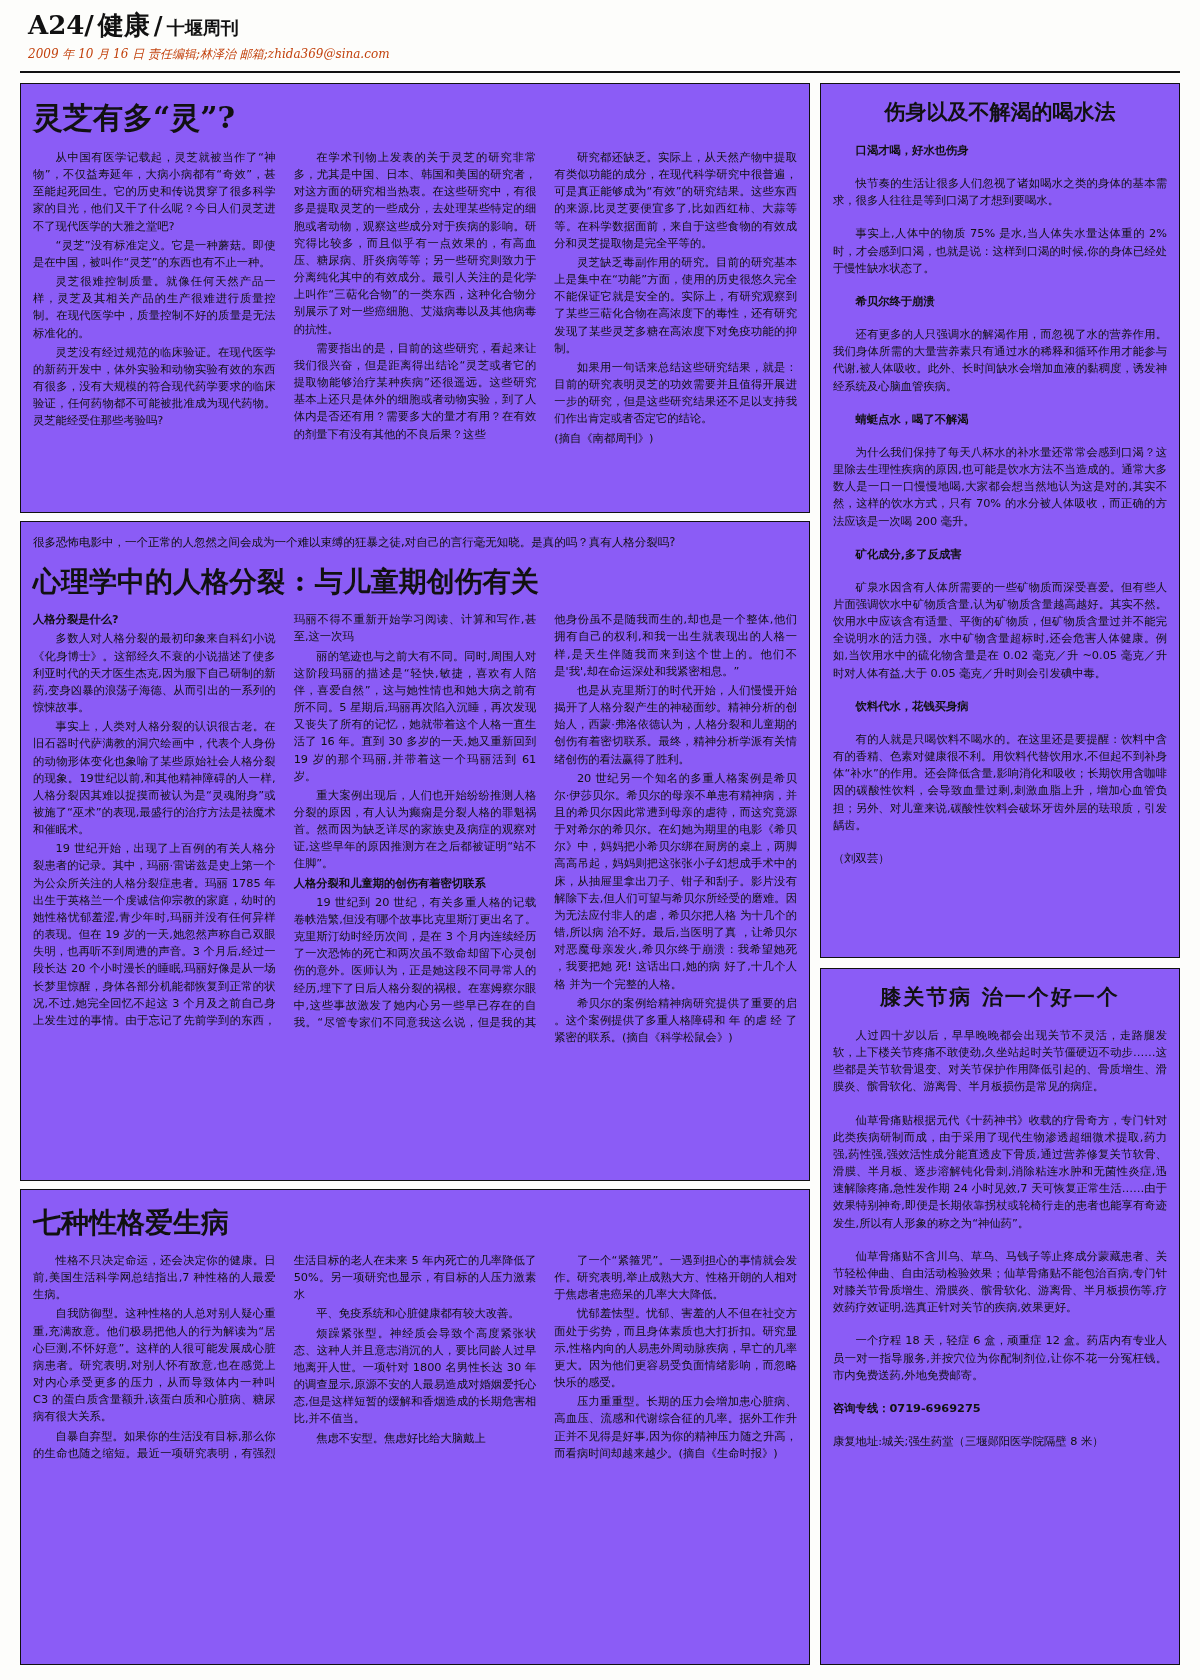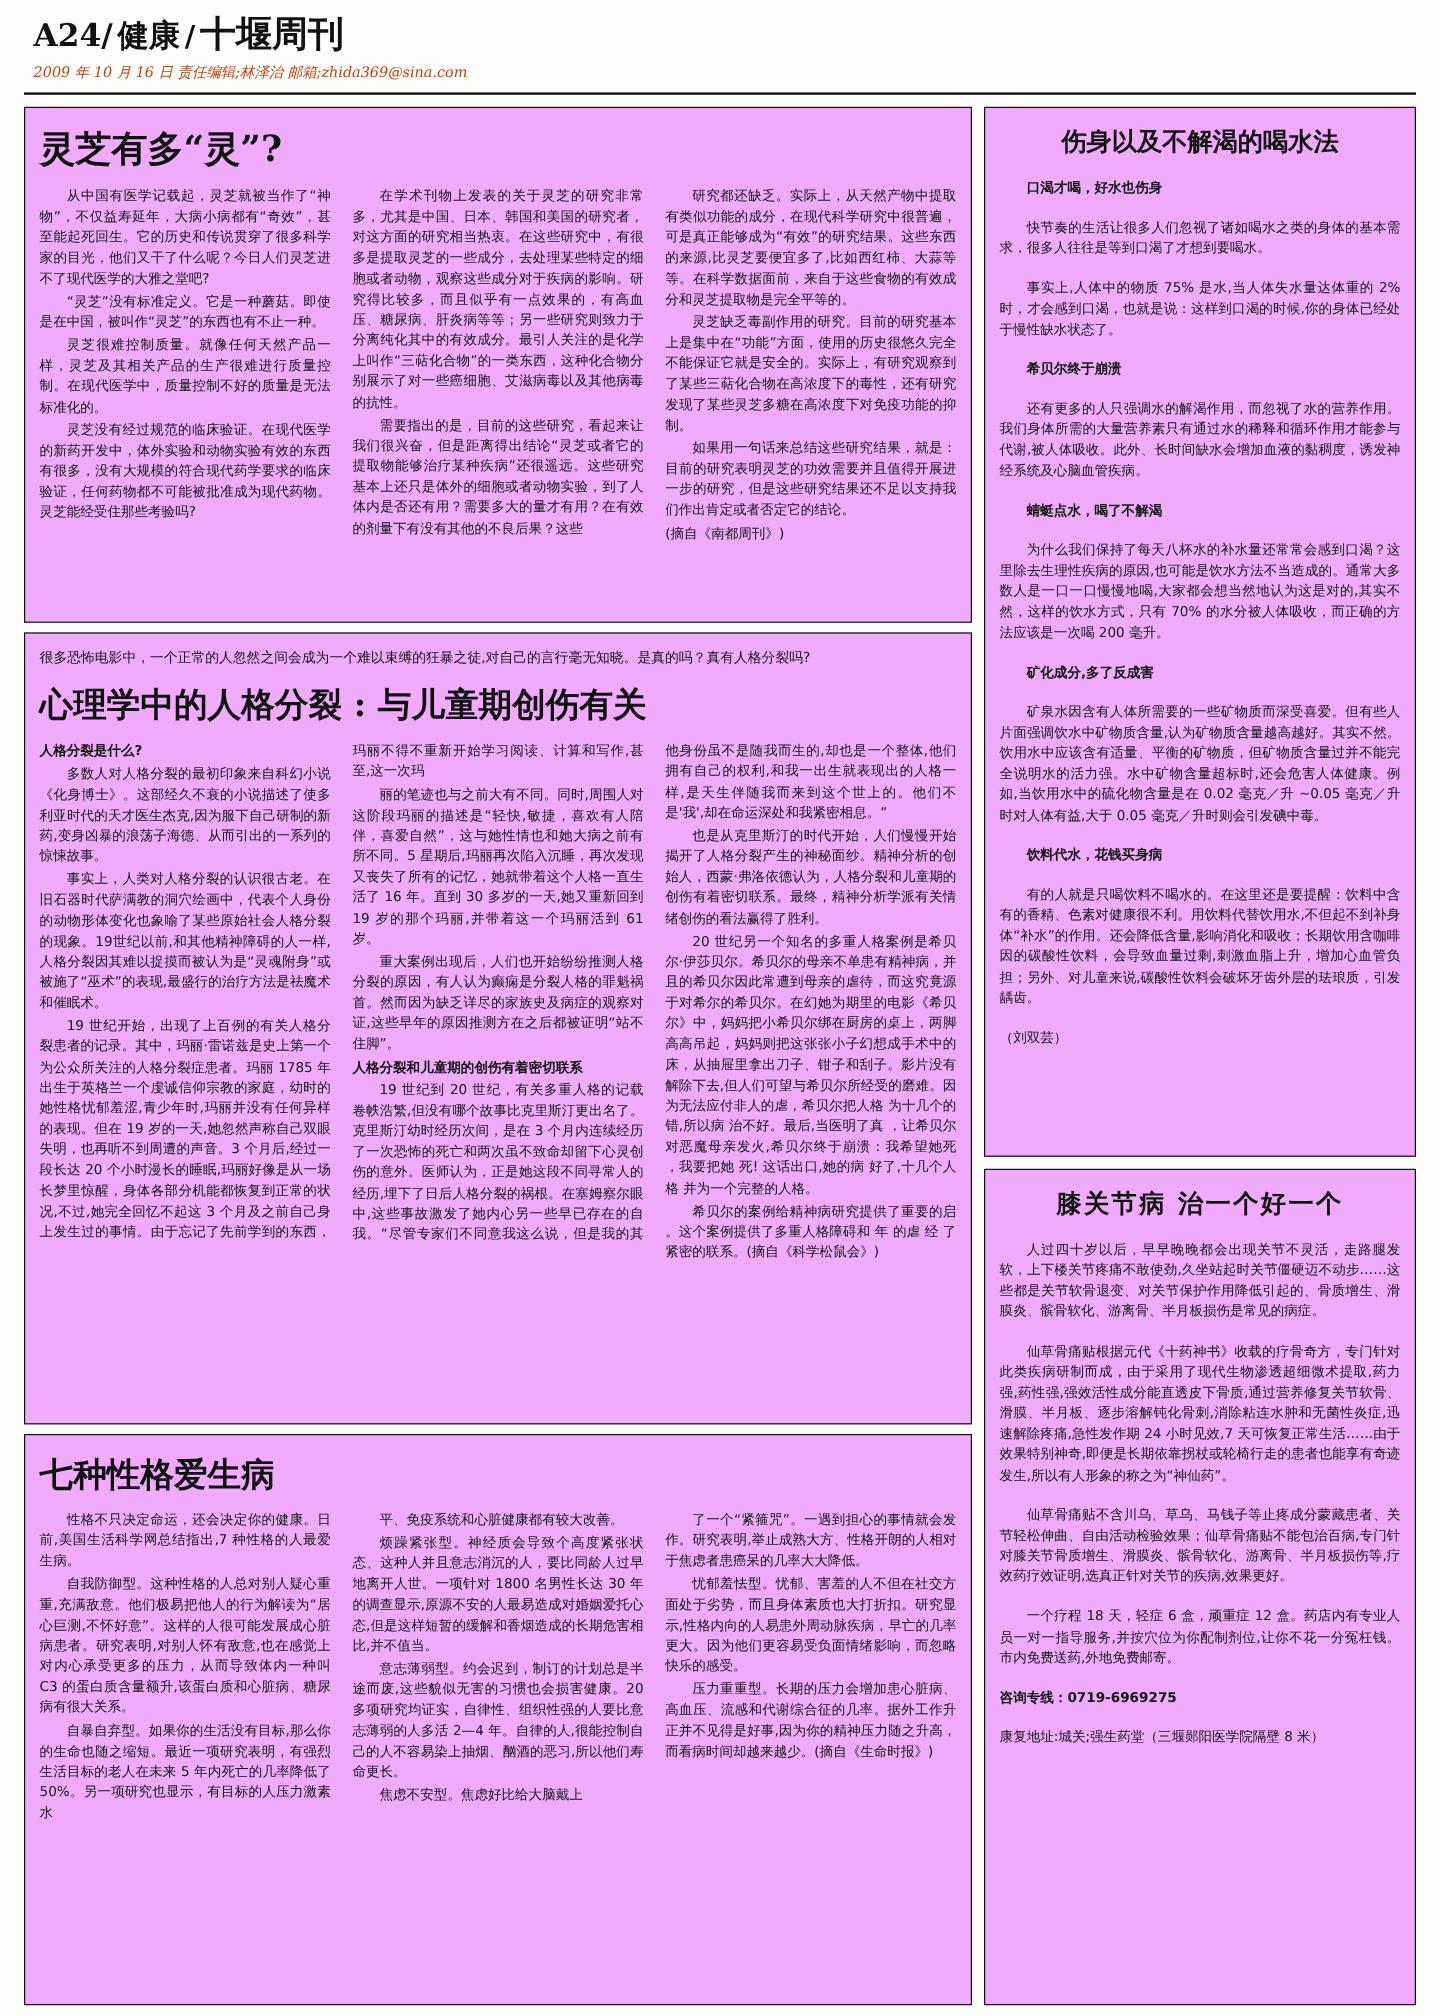--- a/index.html
+++ b/index.html
@@ -12,30 +12,30 @@
     overflow:hidden;
   }
   .page{width:1200px;height:1680px;padding:0;box-sizing:border-box;position:relative;}
 
   
   .masthead{padding:8px 28px 2px 28px;}
   .mast-line{display:flex;align-items:baseline;gap:4px;}
   .mast-page{font-family:"DejaVu Serif","Liberation Serif",serif;font-size:26px;font-weight:bold;letter-spacing:0;}
   .mast-slash{font-size:24px;font-weight:bold;}
   .mast-sec{font-family:"DejaVu Serif","Liberation Serif",serif;font-size:26px;font-weight:bold;}
-  .mast-paper{font-family:"DejaVu Serif","Liberation Serif",serif;font-size:30px;font-weight:bold;}
+  .mast-paper{font-family:"DejaVu Serif","Liberation Serif",serif;font-size:18px;font-weight:bold;}
   .mast-sub{font-size:12px;font-style:italic;margin-top:3px;color:#c2410c;font-family:"DejaVu Serif","Liberation Serif",serif;}
   .rule-top{border-bottom:2px solid #111;margin:6px 20px 0 20px;}
 
   
   .body-area{display:flex;padding:10px 20px 0 20px;box-sizing:border-box;gap:10px;height:1592px;}
   .left-col{width:790px;display:flex;flex-direction:column;gap:8px;}
   .right-col{width:360px;display:flex;flex-direction:column;gap:10px;}
 
-  .boxed{border:1px solid #111;padding:10px 12px 12px 12px;box-sizing:border-box;background:#f0abfc;}
+  .boxed{border:1px solid #111;padding:10px 12px 12px 12px;box-sizing:border-box;background:#8b5cf6;}
 
   h1.headline{
     font-family:"DejaVu Serif","Liberation Serif",serif;
     font-weight:bold;margin:4px 0 10px 0;
   }
   .hl-1{font-size:30px;}
   .hl-2{font-size:28px;}
   .hl-3{font-size:28px;}
   .hl-r1{font-size:21px;text-align:center;}
   .hl-r2{font-size:21px;text-align:center;letter-spacing:2px;}
@@ -115,21 +115,20 @@
       </div>
 
       <div class="boxed" style="flex:1;">
         <h1 class="headline hl-3">七种性格爱生病</h1>
         <div class="cols3">
           <p>性格不只决定命运，还会决定你的健康。日前,美国生活科学网总结指出,7 种性格的人最爱生病。</p>
           <p>自我防御型。这种性格的人总对别人疑心重重,充满敌意。他们极易把他人的行为解读为“居心巨测,不怀好意”。这样的人很可能发展成心脏病患者。研究表明,对别人怀有敌意,也在感觉上对内心承受更多的压力，从而导致体内一种叫 C3 的蛋白质含量额升,该蛋白质和心脏病、糖尿病有很大关系。</p>
           <p>自暴自弃型。如果你的生活没有目标,那么你的生命也随之缩短。最近一项研究表明，有强烈生活目标的老人在未来 5 年内死亡的几率降低了 50%。另一项研究也显示，有目标的人压力激素水</p>
           <p>平、免疫系统和心脏健康都有较大改善。</p>
           <p>烦躁紧张型。神经质会导致个高度紧张状态、这种人并且意志消沉的人，要比同龄人过早地离开人世。一项针对 1800 名男性长达 30 年的调查显示,原源不安的人最易造成对婚姻爱托心态,但是这样短暂的缓解和香烟造成的长期危害相比,并不值当。</p>
-          <p>意志薄弱型。约会迟到，制订的计划总是半途而废,这些貌似无害的习惯也会损害健康。20 多项研究均证实，自律性、组织性强的人要比意志薄弱的人多活 2—4 年。自律的人,很能控制自己的人不容易染上抽烟、酗酒的恶习,所以他们寿命更长。</p>
           <p>焦虑不安型。焦虑好比给大脑戴上</p>
           <p>了一个“紧箍咒”。一遇到担心的事情就会发作。研究表明,举止成熟大方、性格开朗的人相对于焦虑者患癌呆的几率大大降低。</p>
           <p>忧郁羞怯型。忧郁、害羞的人不但在社交方面处于劣势，而且身体素质也大打折扣。研究显示,性格内向的人易患外周动脉疾病，早亡的几率更大。因为他们更容易受负面情绪影响，而忽略快乐的感受。</p>
           <p>压力重重型。长期的压力会增加患心脏病、高血压、流感和代谢综合征的几率。据外工作升正并不见得是好事,因为你的精神压力随之升高，而看病时间却越来越少。(摘自《生命时报》)</p>
         </div>
       </div>
 
     </div>
 
     <div class="right-col">

